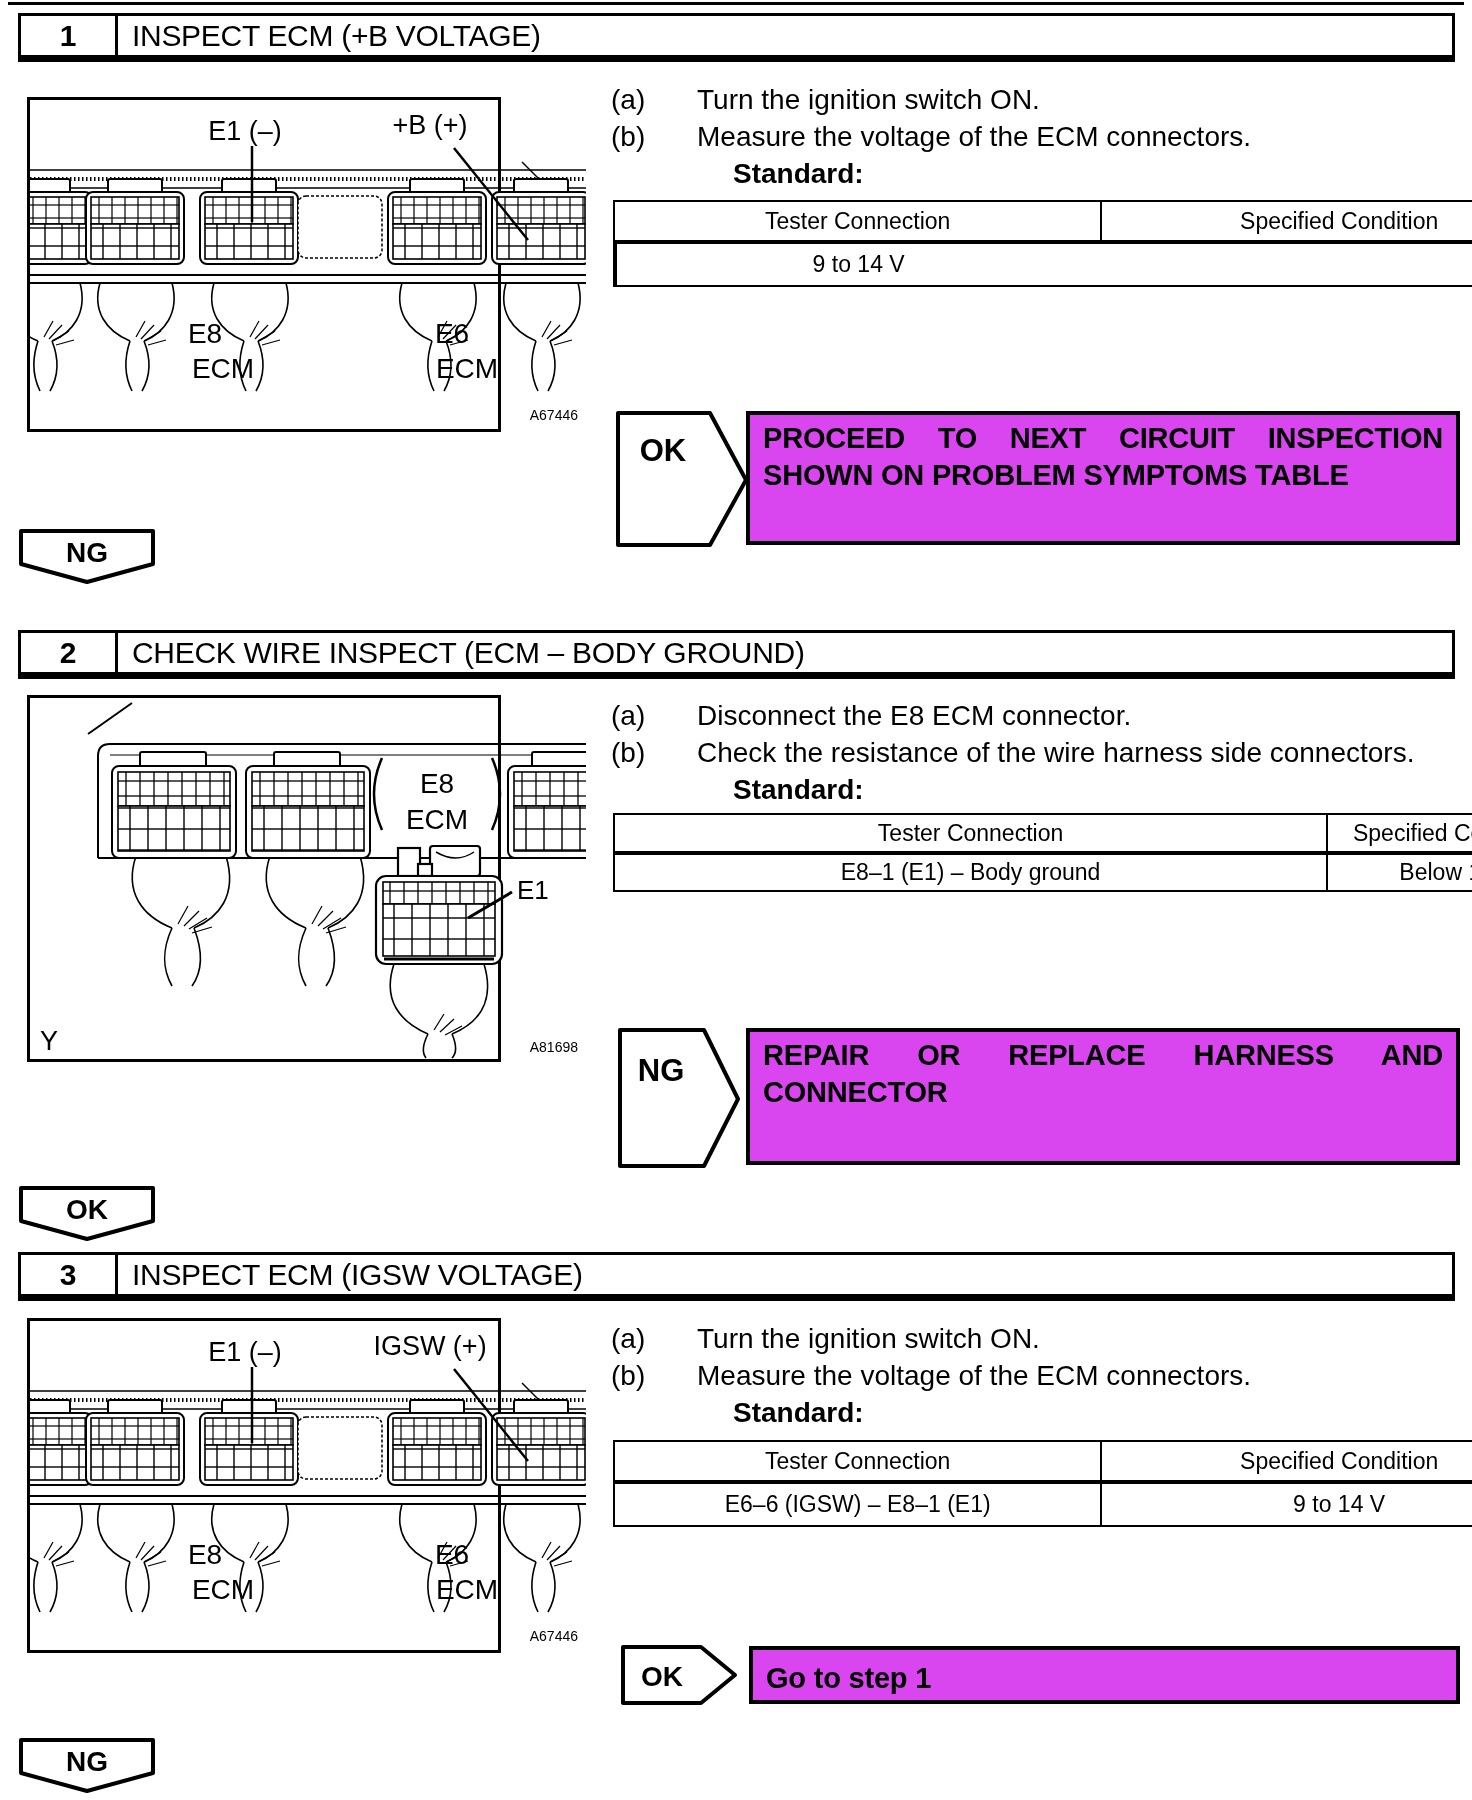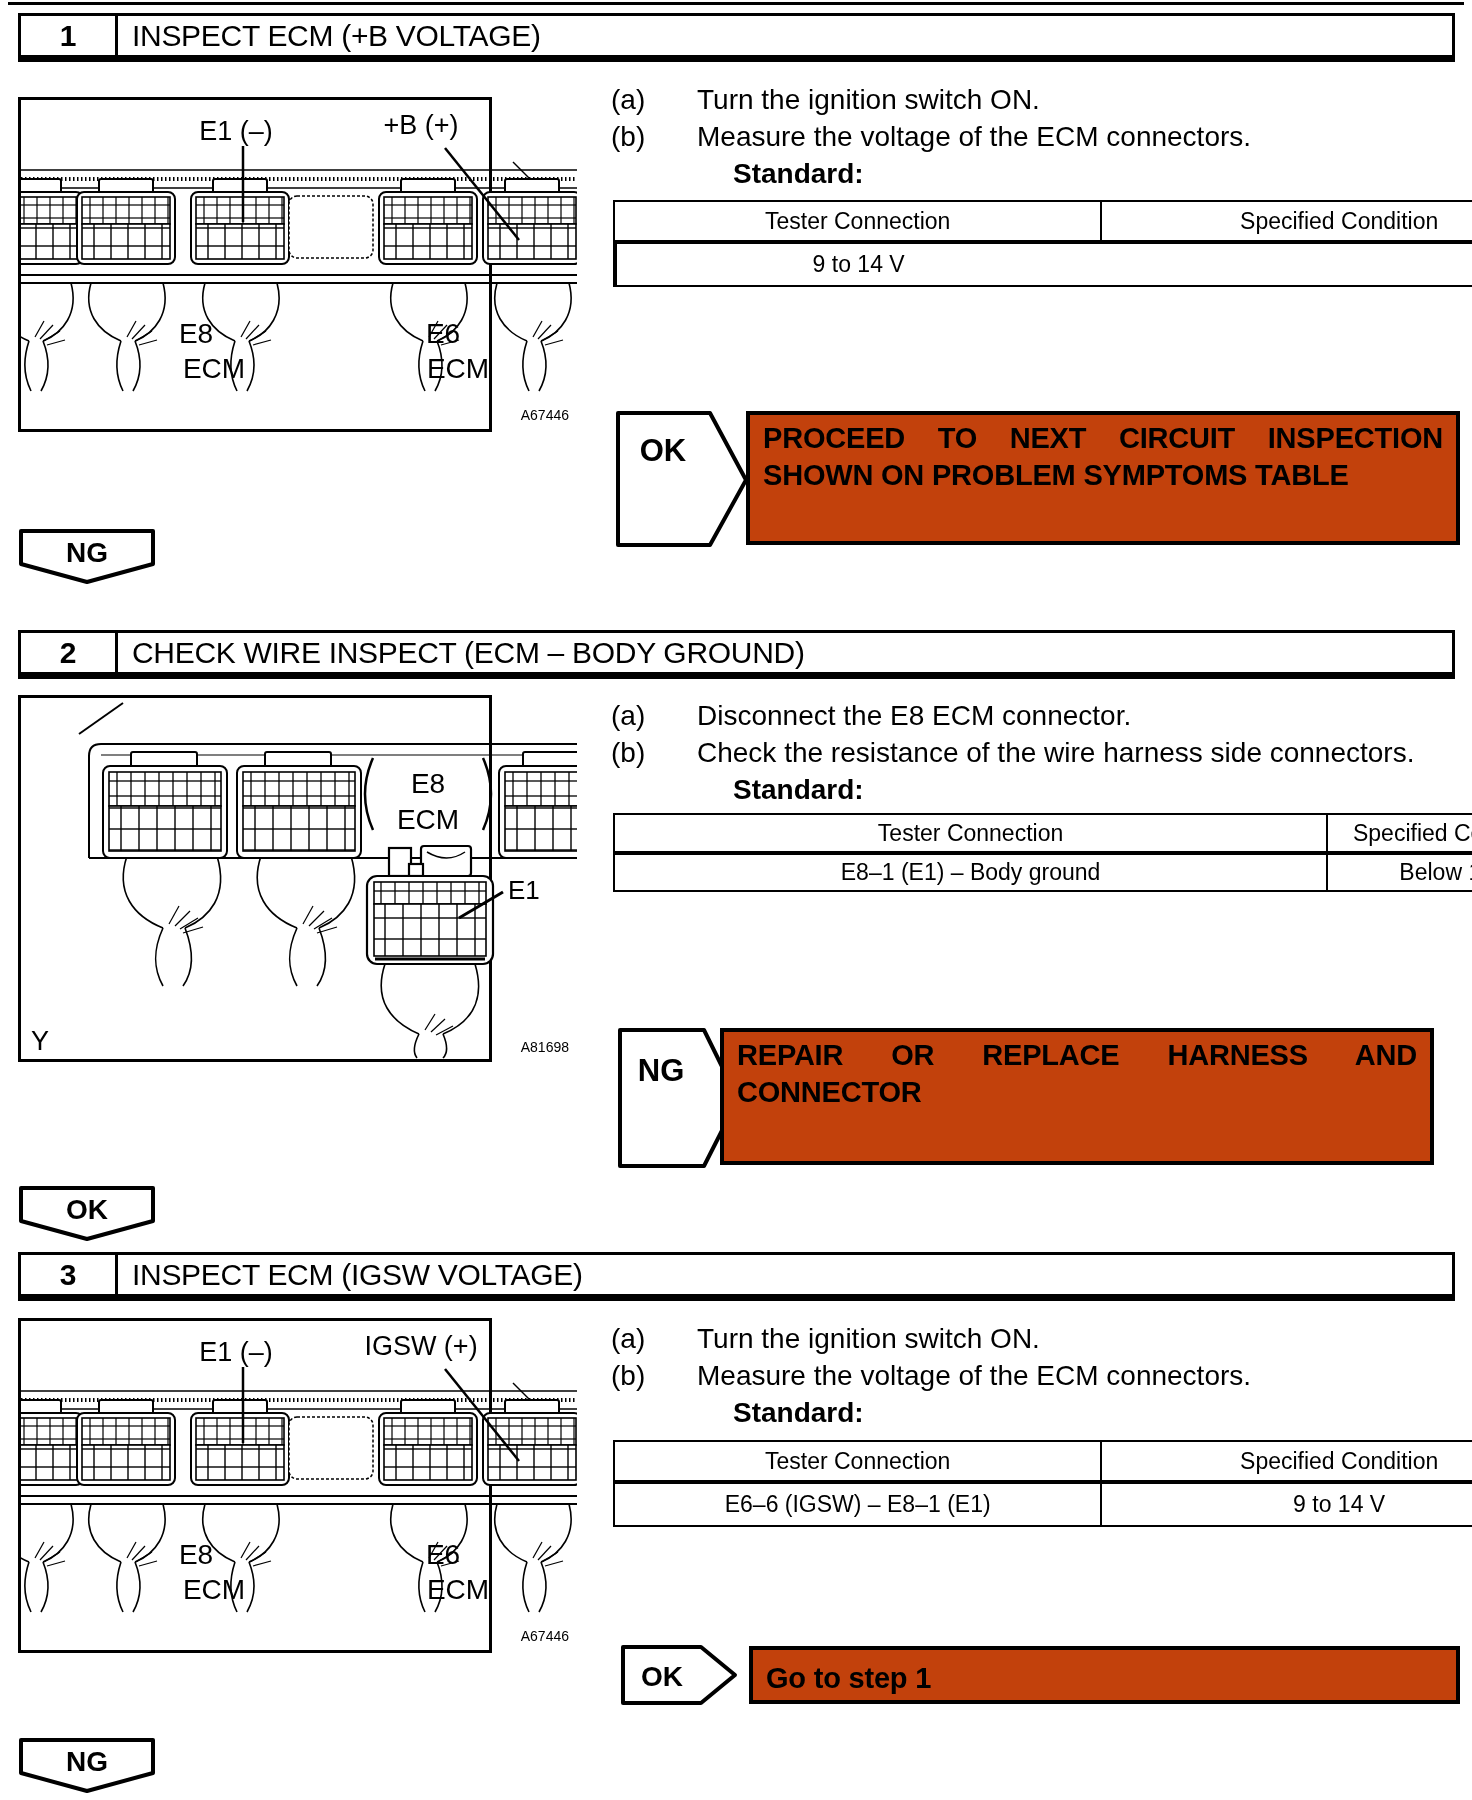--- a/index.html
+++ b/index.html
@@ -9,36 +9,36 @@
   .abs{position:absolute}
   .toprule{position:absolute;left:8px;top:2px;width:1456px;height:3px;background:#000}
 
   .step-header{position:absolute;left:18px;width:1437px;height:49px;border:3px solid #000;
                border-bottom-width:7px;display:flex;background:#fff}
   .step-num{width:97px;border-right:3px solid #000;display:flex;align-items:center;
             justify-content:center;font-weight:bold;font-size:30px}
   .step-title{flex:1;display:flex;align-items:center;padding-left:14px;font-weight:normal;
               font-size:30px;letter-spacing:-0.3px;white-space:nowrap}
 
-  .figure{position:absolute;left:18px;width:474px;border:3px solid #000;background:#fff}
+  .figure{position:absolute;left:27px;width:474px;border:3px solid #000;background:#fff}
 
   .instr{position:absolute;left:611px;width:850px;display:flex;font-size:28px;white-space:nowrap}
   .instr .marker{width:86px;flex:0 0 86px}
   .standard{position:absolute;left:733px;font-size:28px;font-weight:bold}
 
   .spec-table{position:absolute;left:613px;width:965px;display:grid;border:2px solid #000;
               background:#fff;font-size:23px}
   .spec-table .cell{display:flex;align-items:center;justify-content:center;border-left:2px solid #000;
                     text-align:center}
   .spec-table .cell.c1{border-left:none}
   .spec-table .cell.head{border-bottom:4px solid #000}
   .t1,.t3{grid-template-columns:50.5% 49.5%;grid-template-rows:42px 41px}
   .t2{grid-template-columns:74% 26%;grid-template-rows:40px 35px}
 
-  .result-box{position:absolute;border:4px solid #000;background:#c2410c;font-weight:bold;
+  .result-box{position:absolute;border:4px solid #000;background:#d946ef;font-weight:bold;
               font-size:29px;line-height:37px;padding:5px 13px;letter-spacing:-0.2px}
   .jline{text-align:justify;text-align-last:justify}
   .result-box.single{line-height:46px}
 
   svg text{font-family:"Liberation Sans",sans-serif;fill:#000;stroke:none}
   .badge-label{font-weight:bold}
 </style>
 </head>
 <body>
 
@@ -232,21 +232,21 @@
     <div class="cell head c1">Tester Connection</div>
     <div class="cell head">Specified Condition</div>
     <div class="cell c1">E8–1 (E1) – Body ground</div>
     <div class="cell">Below 1 Ω</div>
   </div>
 
   <svg class="abs" style="left:618px;top:1028px" width="124" height="140" viewBox="0 0 124 140">
     <polygon points="2,2 86,2 120,71 86,138 2,138" fill="#fff" stroke="#000" stroke-width="4" stroke-linejoin="round"></polygon>
     <text class="badge-label" x="43" y="53" text-anchor="middle" font-size="31" font-weight="bold">NG</text>
   </svg>
-  <div class="result-box" style="left:720px;top:1028px;width:714px;height:137px">
+  <div class="result-box" style="left:746px;top:1028px;width:714px;height:137px">
     <div class="jline">REPAIR OR REPLACE HARNESS AND</div>
     <div>CONNECTOR</div>
   </div>
 
   <svg class="abs" style="left:18px;top:1185px" width="138" height="58" viewBox="0 0 138 58">
     <polygon points="3,3 135,3 135,36 69,54 3,36" fill="#fff" stroke="#000" stroke-width="4" stroke-linejoin="round"></polygon>
     <text class="badge-label" x="69" y="34" text-anchor="middle" font-size="28" font-weight="bold">OK</text>
   </svg>
 
   <div class="step-header" style="top:1252px">

